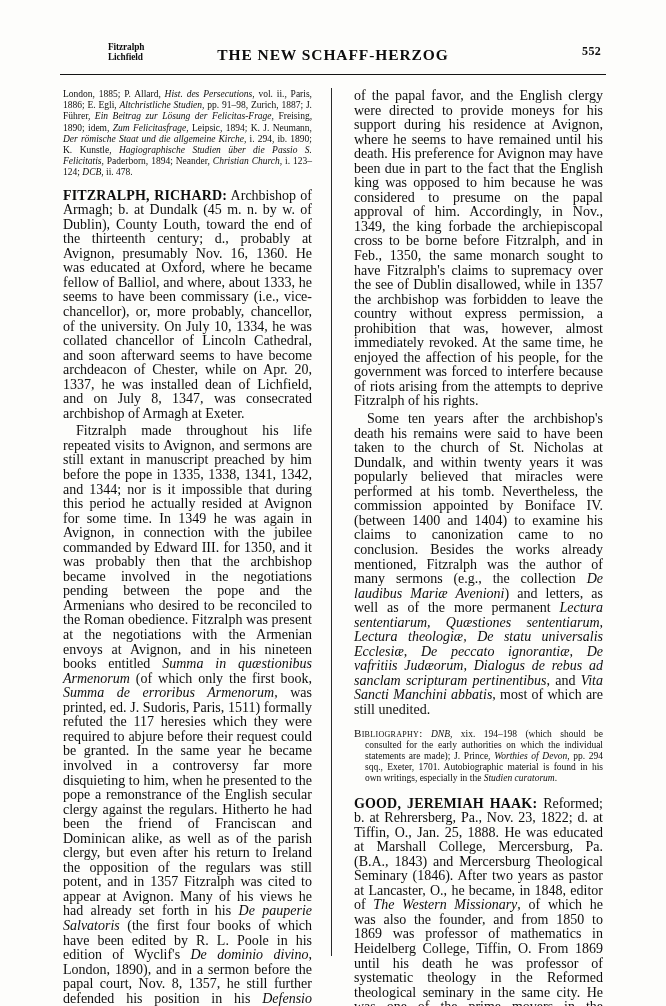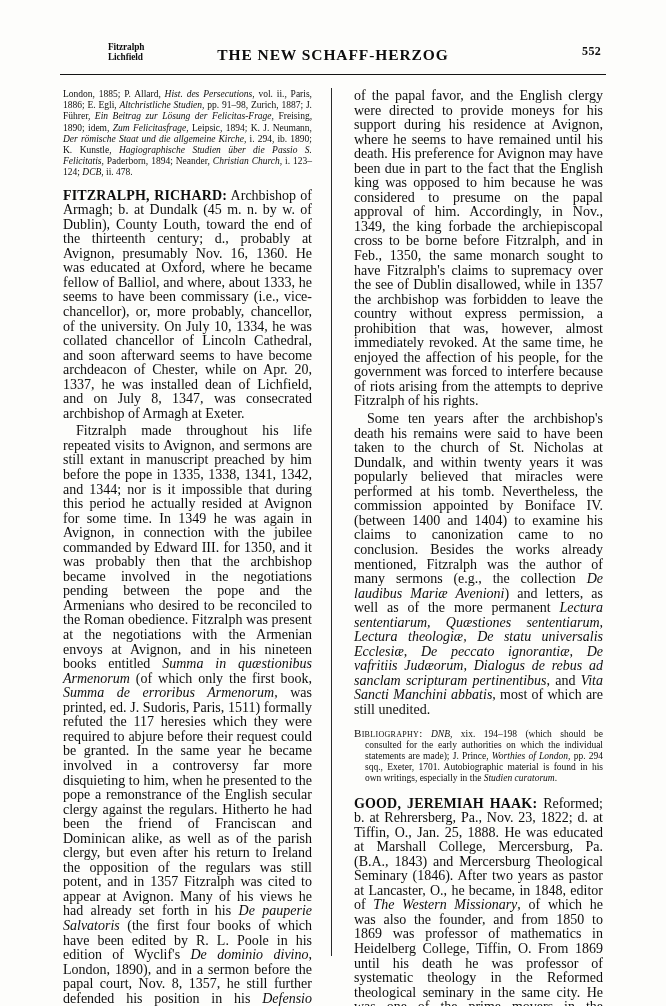--- a/index.html
+++ b/index.html
@@ -153,19 +153,19 @@
       <p class="biblio">London, 1885; P. Allard, <i>Hist. des Persecutions</i>, vol. ii., Paris, 1886; E. Egli, <i>Altchristliche Studien</i>, pp. 91–98, Zurich, 1887; J. Führer, <i>Ein Beitrag zur Lösung der Felicitas-Frage</i>, Freising, 1890; idem, <i>Zum Felicitasfrage</i>, Leipsic, 1894; K. J. Neumann, <i>Der römische Staat und die allgemeine Kirche</i>, i. 294, ib. 1890; K. Kunstle, <i>Hagiographische Studien über die Passio S. Felicitatis</i>, Paderborn, 1894; Neander, <i>Christian Church</i>, i. 123–124; <i>DCB</i>, ii. 478.</p>
       <div class="gap-s"></div>
       <p class="body noindent"><span class="entry-head">FITZRALPH, RICHARD:</span> <span>Archbishop of Armagh; b. at Dundalk (45 m. n. by w. of Dublin), County Louth, toward the end of the thirteenth century; d., probably at Avignon, presumably Nov. 16, 1360. He was educated at Oxford, where he became fellow of Balliol, and where, about 1333, he seems to have been commissary (i.e., vice-chancellor), or, more probably, chancellor, of the university. On July 10, 1334, he was collated chancellor of Lincoln Cathedral, and soon afterward seems to have become archdeacon of Chester, while on Apr. 20, 1337, he was installed dean of Lichfield, and on July 8, 1347, was consecrated archbishop of Armagh at Exeter.</span></p>
       <p class="body">Fitzralph made throughout his life repeated visits to Avignon, and sermons are still extant in manuscript preached by him before the pope in 1335, 1338, 1341, 1342, and 1344; nor is it impossible that during this period he actually resided at Avignon for some time. In 1349 he was again in Avignon, in connection with the jubilee commanded by Edward III. for 1350, and it was probably then that the archbishop became involved in the negotiations pending between the pope and the Armenians who desired to be reconciled to the Roman obedience. Fitzralph was present at the negotiations with the Armenian envoys at Avignon, and in his nineteen books entitled <i>Summa in quæstionibus Armenorum</i> (of which only the first book, <i>Summa de erroribus Armenorum</i>, was printed, ed. J. Sudoris, Paris, 1511) formally refuted the 117 heresies which they were required to abjure before their request could be granted. In the same year he became involved in a controversy far more disquieting to him, when he presented to the pope a remonstrance of the English secular clergy against the regulars. Hitherto he had been the friend of Franciscan and Dominican alike, as well as of the parish clergy, but even after his return to Ireland the opposition of the regulars was still potent, and in 1357 Fitzralph was cited to appear at Avignon. Many of his views he had already set forth in his <i>De pauperie Salvatoris</i> (the first four books of which have been edited by R. L. Poole in his edition of Wyclif's <i>De dominio divino</i>, London, 1890), and in a sermon before the papal court, Nov. 8, 1357, he still further defended his position in his <i>Defensio curatorum contra eos qui privilegiatos se dicunt</i> (Louvain, 1475 [?]; in <i>Fasciculus rerum expetendarum et fugiendarum</i>, ed. E. Brown, ii. 466–487, London, 1690; and often), maintaining that monastic mendicancy was incompatible with the teachings of Christ, and holding that the privileges of the regular clergy were inimical to the interests of the secular. The result was indeterminate. The friars were not directly molested, and the archbishop was commanded to keep silent. On the other hand, he evidently lost none</p>
     </div>
 
     <div class="col col-right">
       <p class="body noindent">of the papal favor, and the English clergy were directed to provide moneys for his support during his residence at Avignon, where he seems to have remained until his death. His preference for Avignon may have been due in part to the fact that the English king was opposed to him because he was considered to presume on the papal approval of him. Accordingly, in Nov., 1349, the king forbade the archiepiscopal cross to be borne before Fitzralph, and in Feb., 1350, the same monarch sought to have Fitzralph's claims to supremacy over the see of Dublin disallowed, while in 1357 the archbishop was forbidden to leave the country without express permission, a prohibition that was, however, almost immediately revoked. At the same time, he enjoyed the affection of his people, for the government was forced to interfere because of riots arising from the attempts to deprive Fitzralph of his rights.</p>
       <p class="body">Some ten years after the archbishop's death his remains were said to have been taken to the church of St. Nicholas at Dundalk, and within twenty years it was popularly believed that miracles were performed at his tomb. Nevertheless, the commission appointed by Boniface IV. (between 1400 and 1404) to examine his claims to canonization came to no conclusion. Besides the works already mentioned, Fitzralph was the author of many sermons (e.g., the collection <i>De laudibus Mariæ Avenioni</i>) and letters, as well as of the more permanent <i>Lectura sententiarum, Quæstiones sententiarum, Lectura theologiæ, De statu universalis Ecclesiæ, De peccato ignorantiæ, De vafritiis Judæorum, Dialogus de rebus ad sanclam scripturam pertinentibus</i>, and <i>Vita Sancti Manchini abbatis</i>, most of which are still unedited.</p>
       <div class="gap-s"></div>
-      <p class="biblio hang"><span class="sc">Bibliography:</span><span> <i>DNB</i>, xix. 194–198 (which should be consulted for the early authorities on which the individual statements are made); J. Prince, <i>Worthies of London</i>, pp. 294 sqq., Exeter, 1701. Autobiographic material is found in his own writings, especially in the <i>Studien curatorum</i>.</span></p>
+      <p class="biblio hang"><span class="sc">Bibliography:</span><span> <i>DNB</i>, xix. 194–198 (which should be consulted for the early authorities on which the individual statements are made); J. Prince, <i>Worthies of Devon</i>, pp. 294 sqq., Exeter, 1701. Autobiographic material is found in his own writings, especially in the <i>Studien curatorum</i>.</span></p>
       <div class="gap-m"></div>
       <p class="body noindent"><span class="entry-head">GOOD, JEREMIAH HAAK:</span> <span>Reformed; b. at Rehrersberg, Pa., Nov. 23, 1822; d. at Tiffin, O., Jan. 25, 1888. He was educated at Marshall College, Mercersburg, Pa. (B.A., 1843) and Mercersburg Theological Seminary (1846). After two years as pastor at Lancaster, O., he became, in 1848, editor of <i>The Western Missionary</i>, of which he was also the founder, and from 1850 to 1869 was professor of mathematics in Heidelberg College, Tiffin, O. From 1869 until his death he was professor of systematic theology in the Reformed theological seminary in the same city. He was one of the prime movers in the founding of both these institutions. In the liturgical controversy in his denomination he was a leader, together with J. H. A. Bomberger (q.v.), against elaborate services; and he was likewise a member of the committee appointed to harmonize the differences within the Reformed Church, later becoming a member of the liturgical committee which completed the peace. Besides editing <i>The Reformed Church Hymnal</i> (Cleveland, O., 1878, and many later editions), he wrote  (Tiffin, 1879, and often),  (1881 and often),  (1881), and  (1882).</span></p>
     </div>
 
   </div>
 </div>
 
 </body></html>

